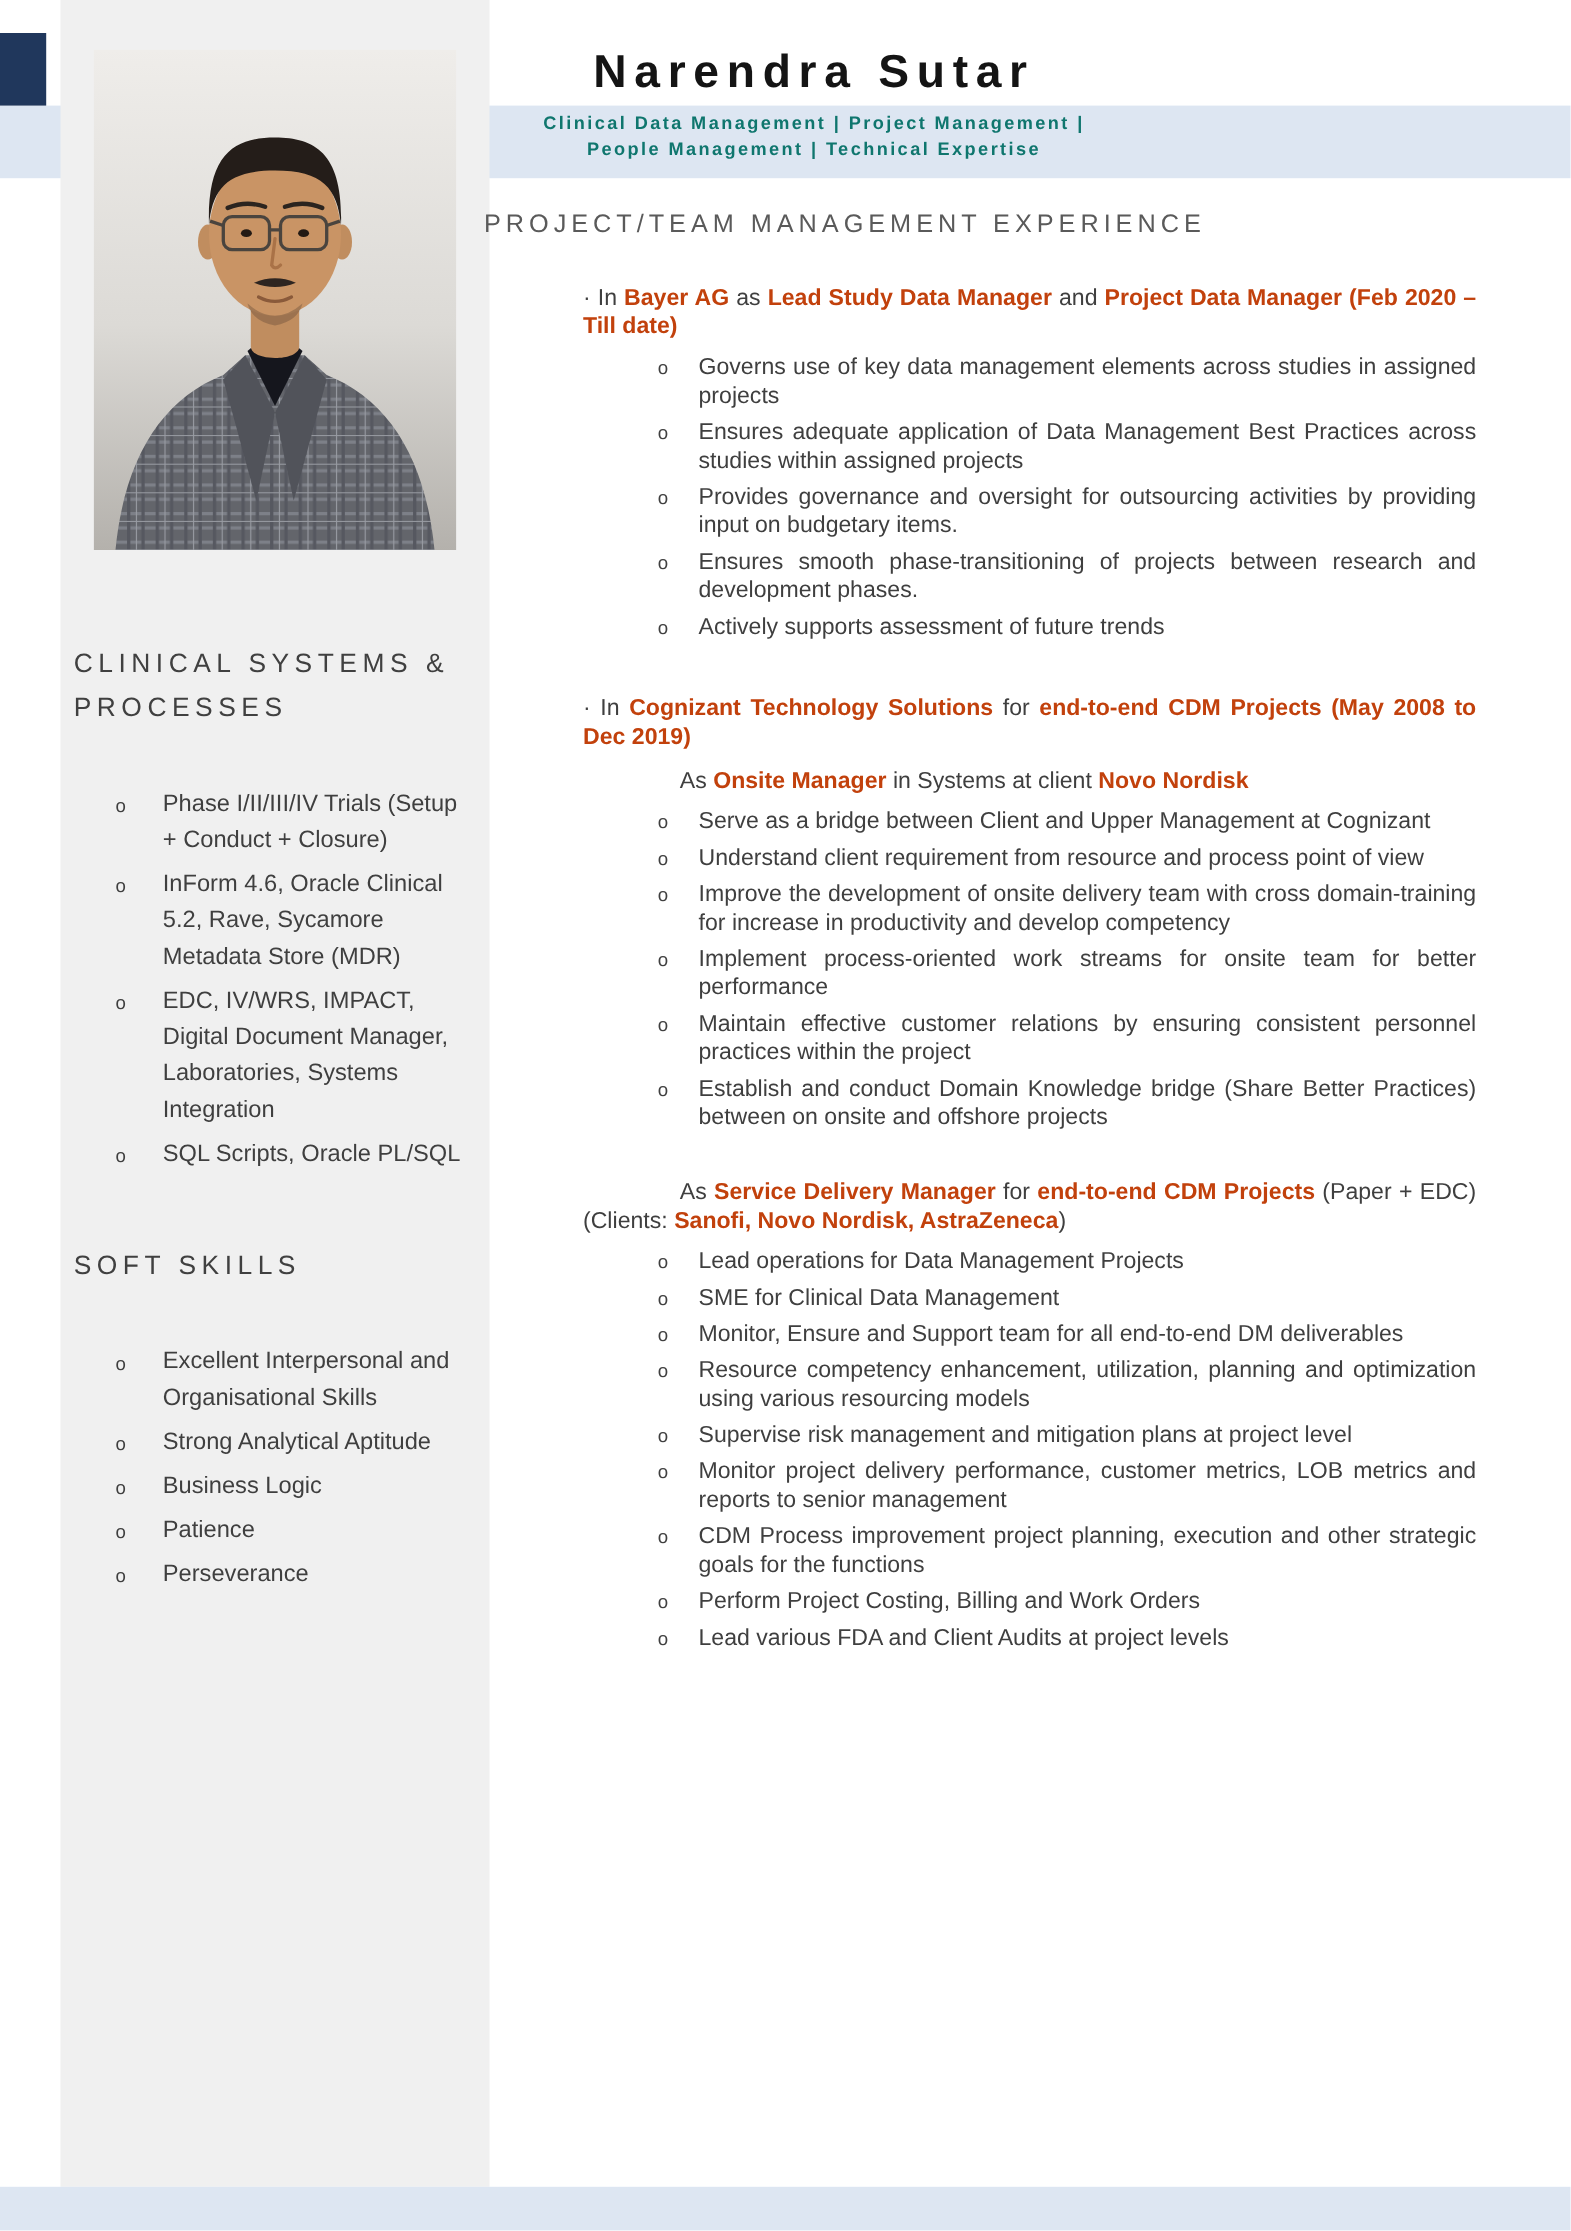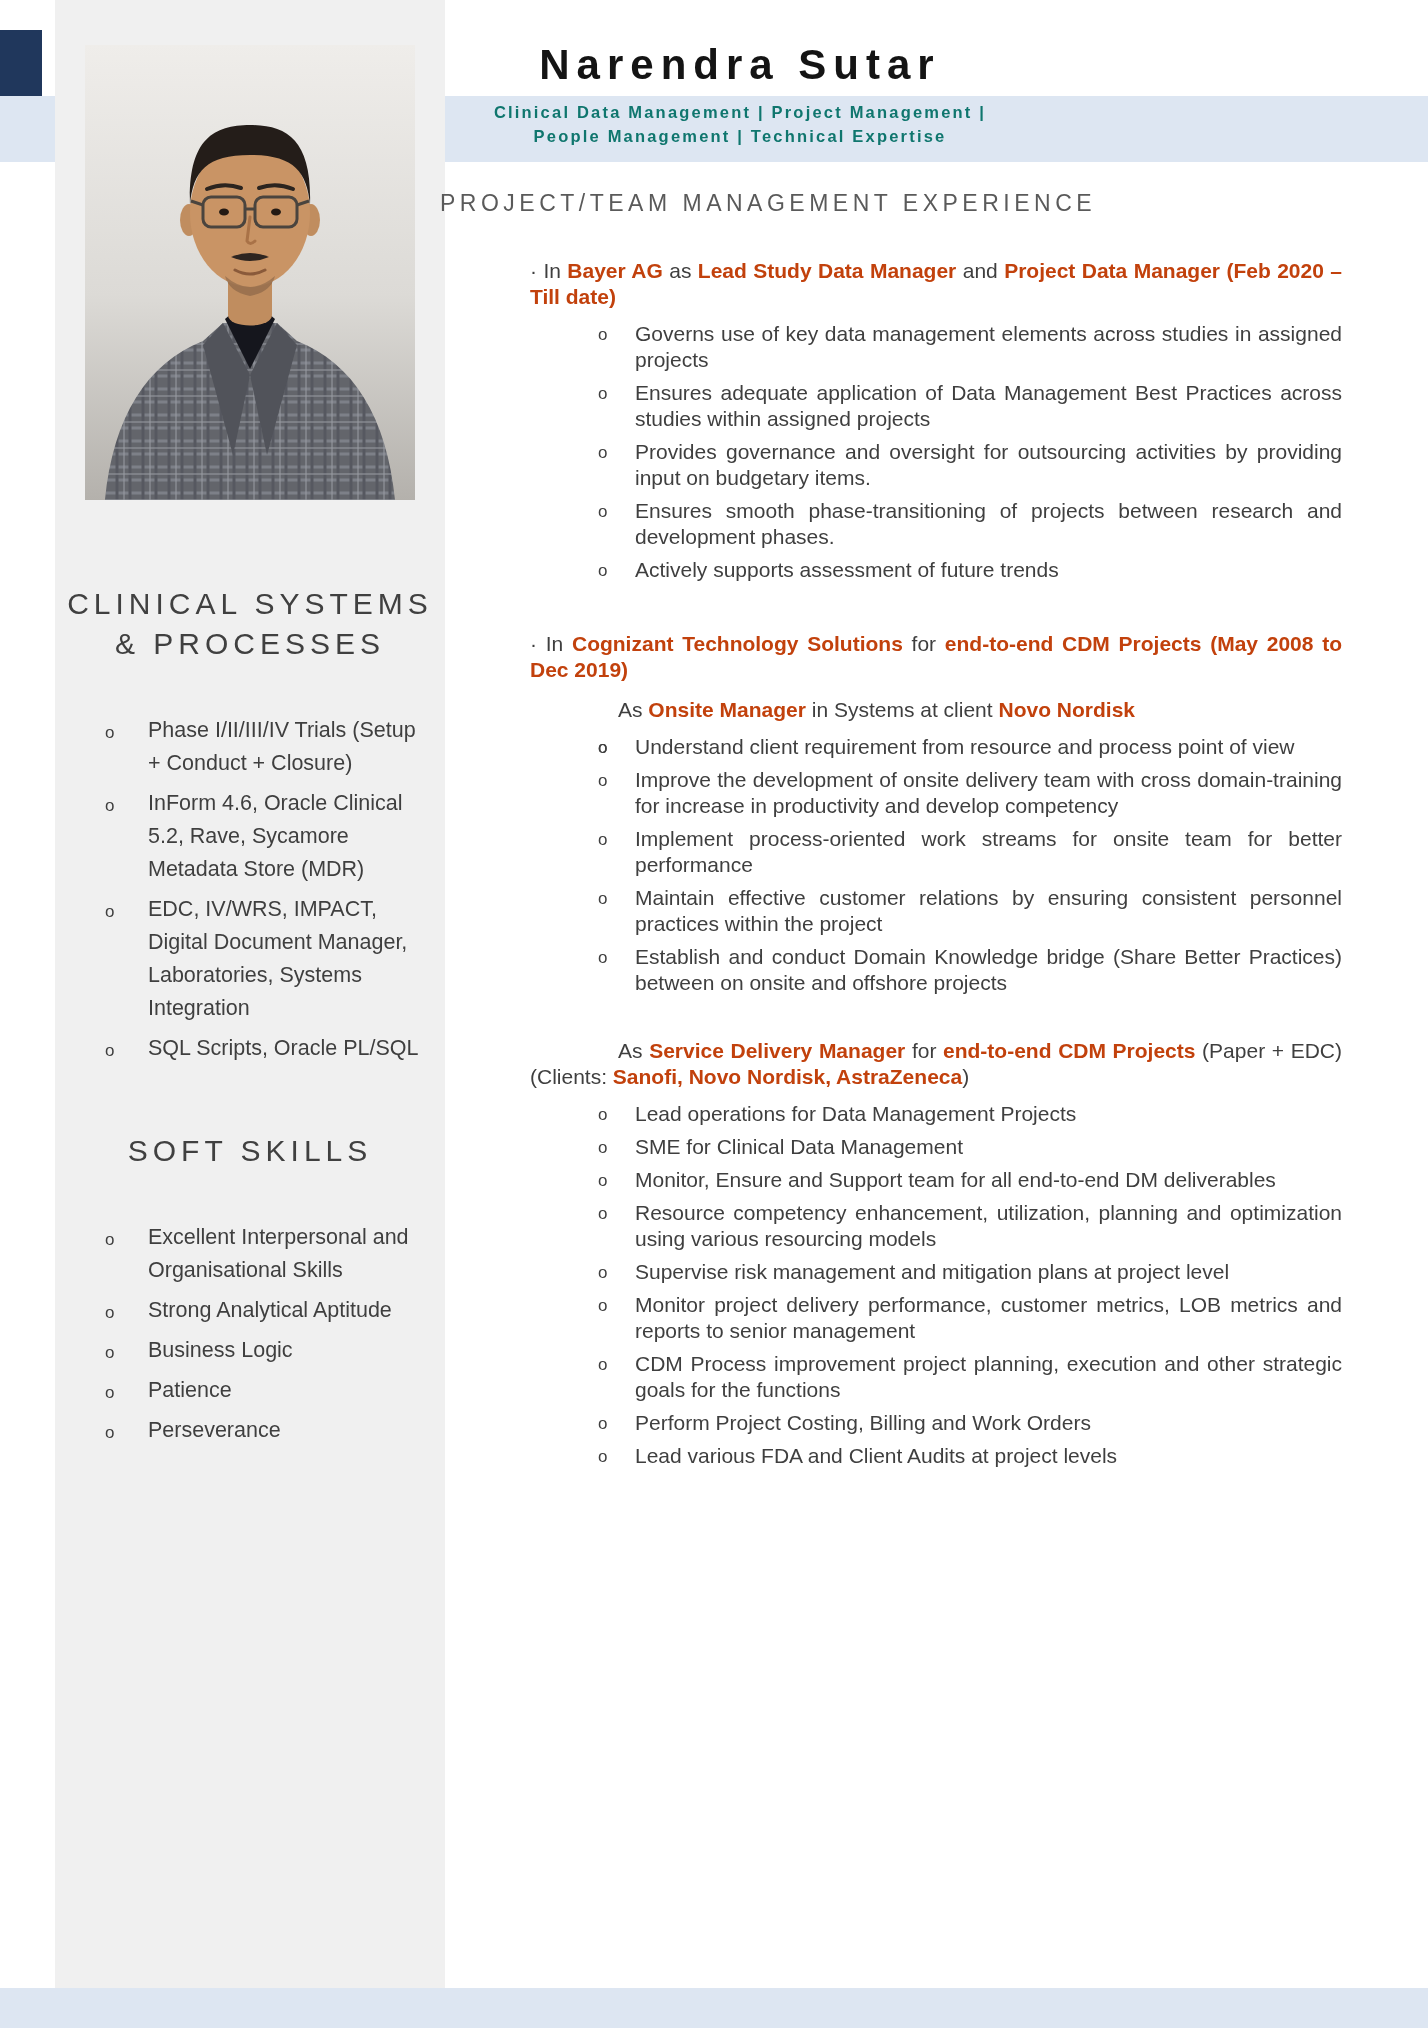--- a/index.html
+++ b/index.html
@@ -18,21 +18,21 @@
   
   .accent-navy{position:absolute;left:0;top:30px;width:42px;height:66px;background:var(--navy);z-index:3;}
   .band-top{position:absolute;left:0;right:0;top:96px;height:66px;background:var(--blue);z-index:0;}
   .band-bottom{position:absolute;left:0;right:0;bottom:0;height:40px;background:var(--blue);z-index:3;}
 
   
   .sidebar{position:absolute;left:55px;top:0;width:390px;bottom:40px;background:var(--gray);z-index:2;}
   .photo{width:330px;height:455px;margin:45px auto 0;overflow:hidden;}
   .photo svg{display:block;}
   .sb-title{
-    margin:84px 12px 0;text-align:center;font-size:30px;font-weight:400;
+    margin:84px 12px 0;font-size:24px;font-weight:400;
     letter-spacing:5px;line-height:40px;color:#404040;
   }
   .sb-list + .sb-title{margin-top:66px;}
   .sb-list{list-style:none;margin:50px 0 0;padding:0 12px 0 50px;}
   .sb-item{position:relative;padding-left:43px;margin-bottom:7px;font-size:21.5px;line-height:33px;color:#3f3f3f;}
   .sb-item .mk{position:absolute;left:0;top:2px;font-size:17px;color:#3f3f3f;}
 
   
   .header-block{position:absolute;left:440px;width:600px;top:0;text-align:center;z-index:4;}
   .name{font-size:42px;font-weight:700;letter-spacing:7px;color:#141414;margin-top:44px;line-height:42px;}
@@ -138,21 +138,21 @@
       <ul class="exp-list">
         <li class="exp-item"><span class="mk2">o</span><span class="tx">Governs use of key data management elements across studies in assigned projects</span></li>
         <li class="exp-item"><span class="mk2">o</span><span class="tx">Ensures adequate application of Data Management Best Practices across studies within assigned projects</span></li>
         <li class="exp-item"><span class="mk2">o</span><span class="tx">Provides governance and oversight for outsourcing activities by providing input on budgetary items.</span></li>
         <li class="exp-item"><span class="mk2">o</span><span class="tx">Ensures smooth phase-transitioning of projects between research and development phases.</span></li>
         <li class="exp-item"><span class="mk2">o</span><span class="tx">Actively supports assessment of future trends</span></li>
       </ul>
       <p class="exp-header"><span class="seg-r">· In </span><span class="seg-b">Cognizant Technology Solutions</span><span class="seg-r"> for </span><span class="seg-b">end-to-end CDM Projects (May 2008 to Dec 2019)</span></p>
       <p class="exp-lead"><span class="seg-r">As </span><span class="seg-b">Onsite Manager</span><span class="seg-r"> in Systems at client </span><span class="seg-b">Novo Nordisk</span></p>
       <ul class="exp-list">
-        <li class="exp-item"><span class="mk2">o</span></li>
+        <li class="exp-item"><span class="mk2">o</span><span class="tx">Serve as a bridge between Client and Upper Management at Cognizant</span></li>
         <li class="exp-item"><span class="mk2">o</span><span class="tx">Understand client requirement from resource and process point of view</span></li>
         <li class="exp-item"><span class="mk2">o</span><span class="tx">Improve the development of onsite delivery team with cross domain-training for increase in productivity and develop competency</span></li>
         <li class="exp-item"><span class="mk2">o</span><span class="tx">Implement process-oriented work streams for onsite team for better performance</span></li>
         <li class="exp-item"><span class="mk2">o</span><span class="tx">Maintain effective customer relations by ensuring consistent personnel practices within the project</span></li>
         <li class="exp-item"><span class="mk2">o</span><span class="tx">Establish and conduct Domain Knowledge bridge (Share Better Practices) between on onsite and offshore projects</span></li>
       </ul>
       <p class="exp-lead"><span class="seg-r">As </span><span class="seg-b">Service Delivery Manager</span><span class="seg-r"> for </span><span class="seg-b">end-to-end CDM Projects</span><span class="seg-r"> (Paper + EDC) (Clients: </span><span class="seg-b">Sanofi, Novo Nordisk, AstraZeneca</span><span class="seg-r">)</span></p>
       <ul class="exp-list">
         <li class="exp-item"><span class="mk2">o</span><span class="tx">Lead operations for Data Management Projects</span></li>
         <li class="exp-item"><span class="mk2">o</span><span class="tx">SME for Clinical Data Management</span></li>

